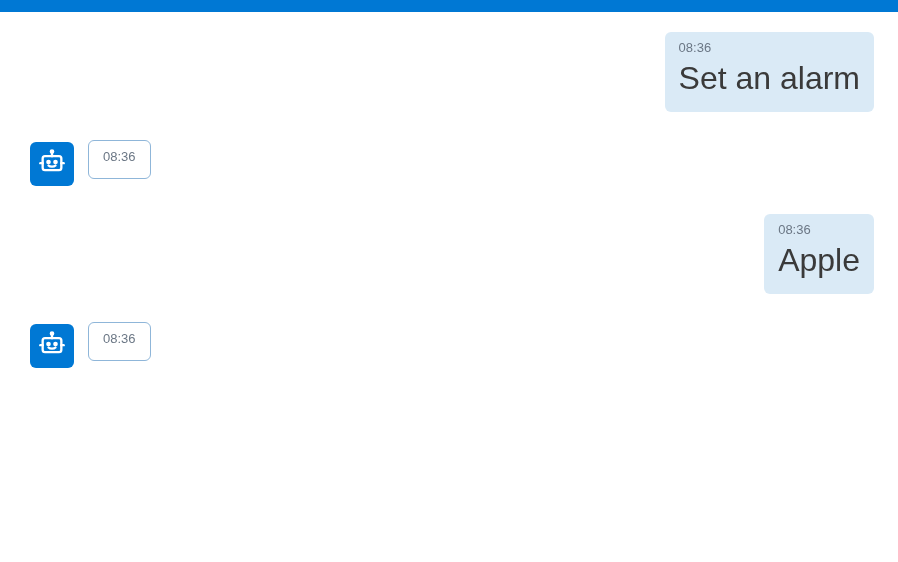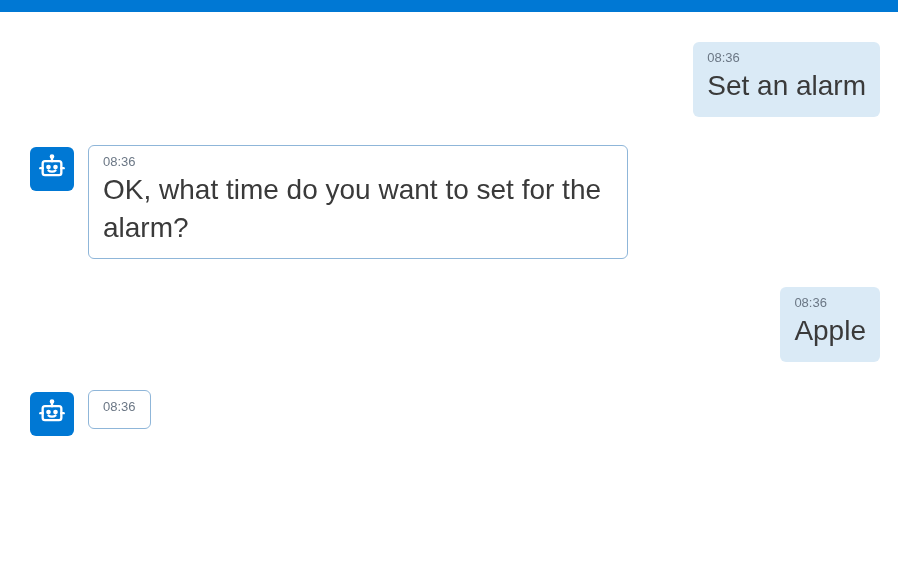--- a/index.html
+++ b/index.html
@@ -4,22 +4,21 @@
 <style>
   * { box-sizing: border-box; margin: 0; padding: 0; }
   html, body { width: 898px; height: 562px; background: #ffffff; font-family: "Segoe UI", Arial, sans-serif; }
   .header-bar {
     width: 100%;
     height: 12px;
     background: #0078d4;
   }
   .chat-area {
     width: 100%;
-    padding: 20px 18px 20px 30px;
-    margin-top: 10px;
+    padding: 20px 24px 20px 30px;
   }
   .row {
     display: flex;
     width: 100%;
     margin-bottom: 28px;
   }
   .row.user { justify-content: flex-end; }
   .row.bot { justify-content: flex-start; align-items: flex-start; }
   .avatar {
     width: 44px;
@@ -46,23 +45,24 @@
     background: #ffffff;
     border: 1px solid #8fb6d9;
     max-width: 540px;
   }
   .timestamp {
     font-size: 13px;
     color: #6b7785;
     margin-bottom: 2px;
   }
   .msg-text {
-    font-size: 28px;
+    font-size: 32px;
     color: #3a3a3a;
     line-height: 1.35;
+    text-align: right;
   }
   .bubble.bot .msg-text { color: #3a3a3a; }
 </style>
 </head>
 <body>
 
 <div class="header-bar"></div>
 
 <div class="chat-area">
 
@@ -83,21 +83,20 @@
           <circle cx="9" cy="12" r="1" fill="#ffffff"></circle>
           <circle cx="15" cy="12" r="1" fill="#ffffff"></circle>
           <path d="M9 15c1 1 2 1 3 1s2 0 3-1" fill="none"></path>
           <line x1="2" y1="13" x2="4" y2="13"></line>
           <line x1="20" y1="13" x2="22" y2="13"></line>
         </svg>
       </span>
     </div>
     <div class="bubble bot">
       <div class="timestamp">08:36</div>
-      <div class="msg-text">OK, what time do you want to set for the alarm?</div>
     </div>
   </div>
 
   <div class="row user">
     <div class="bubble user">
       <div class="timestamp">08:36</div>
       <div class="msg-text">Apple</div>
     </div>
   </div>
 

